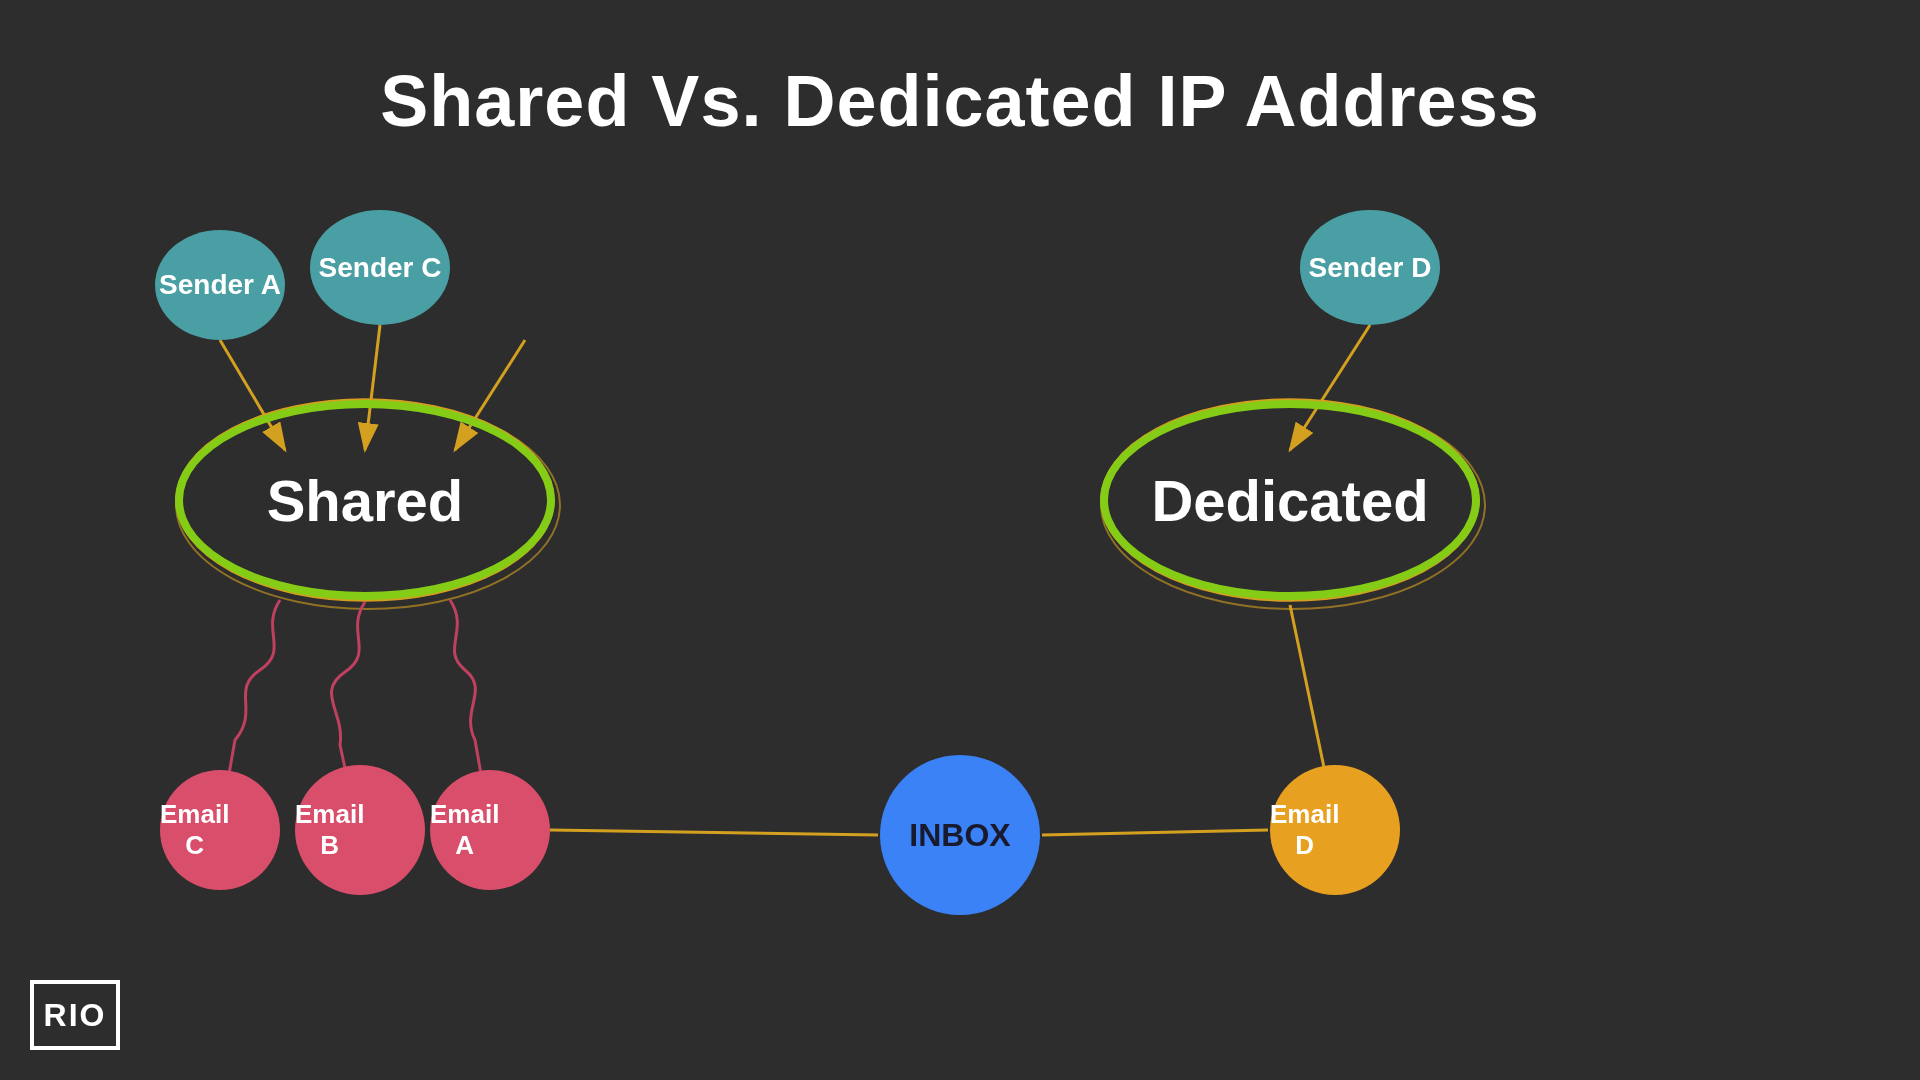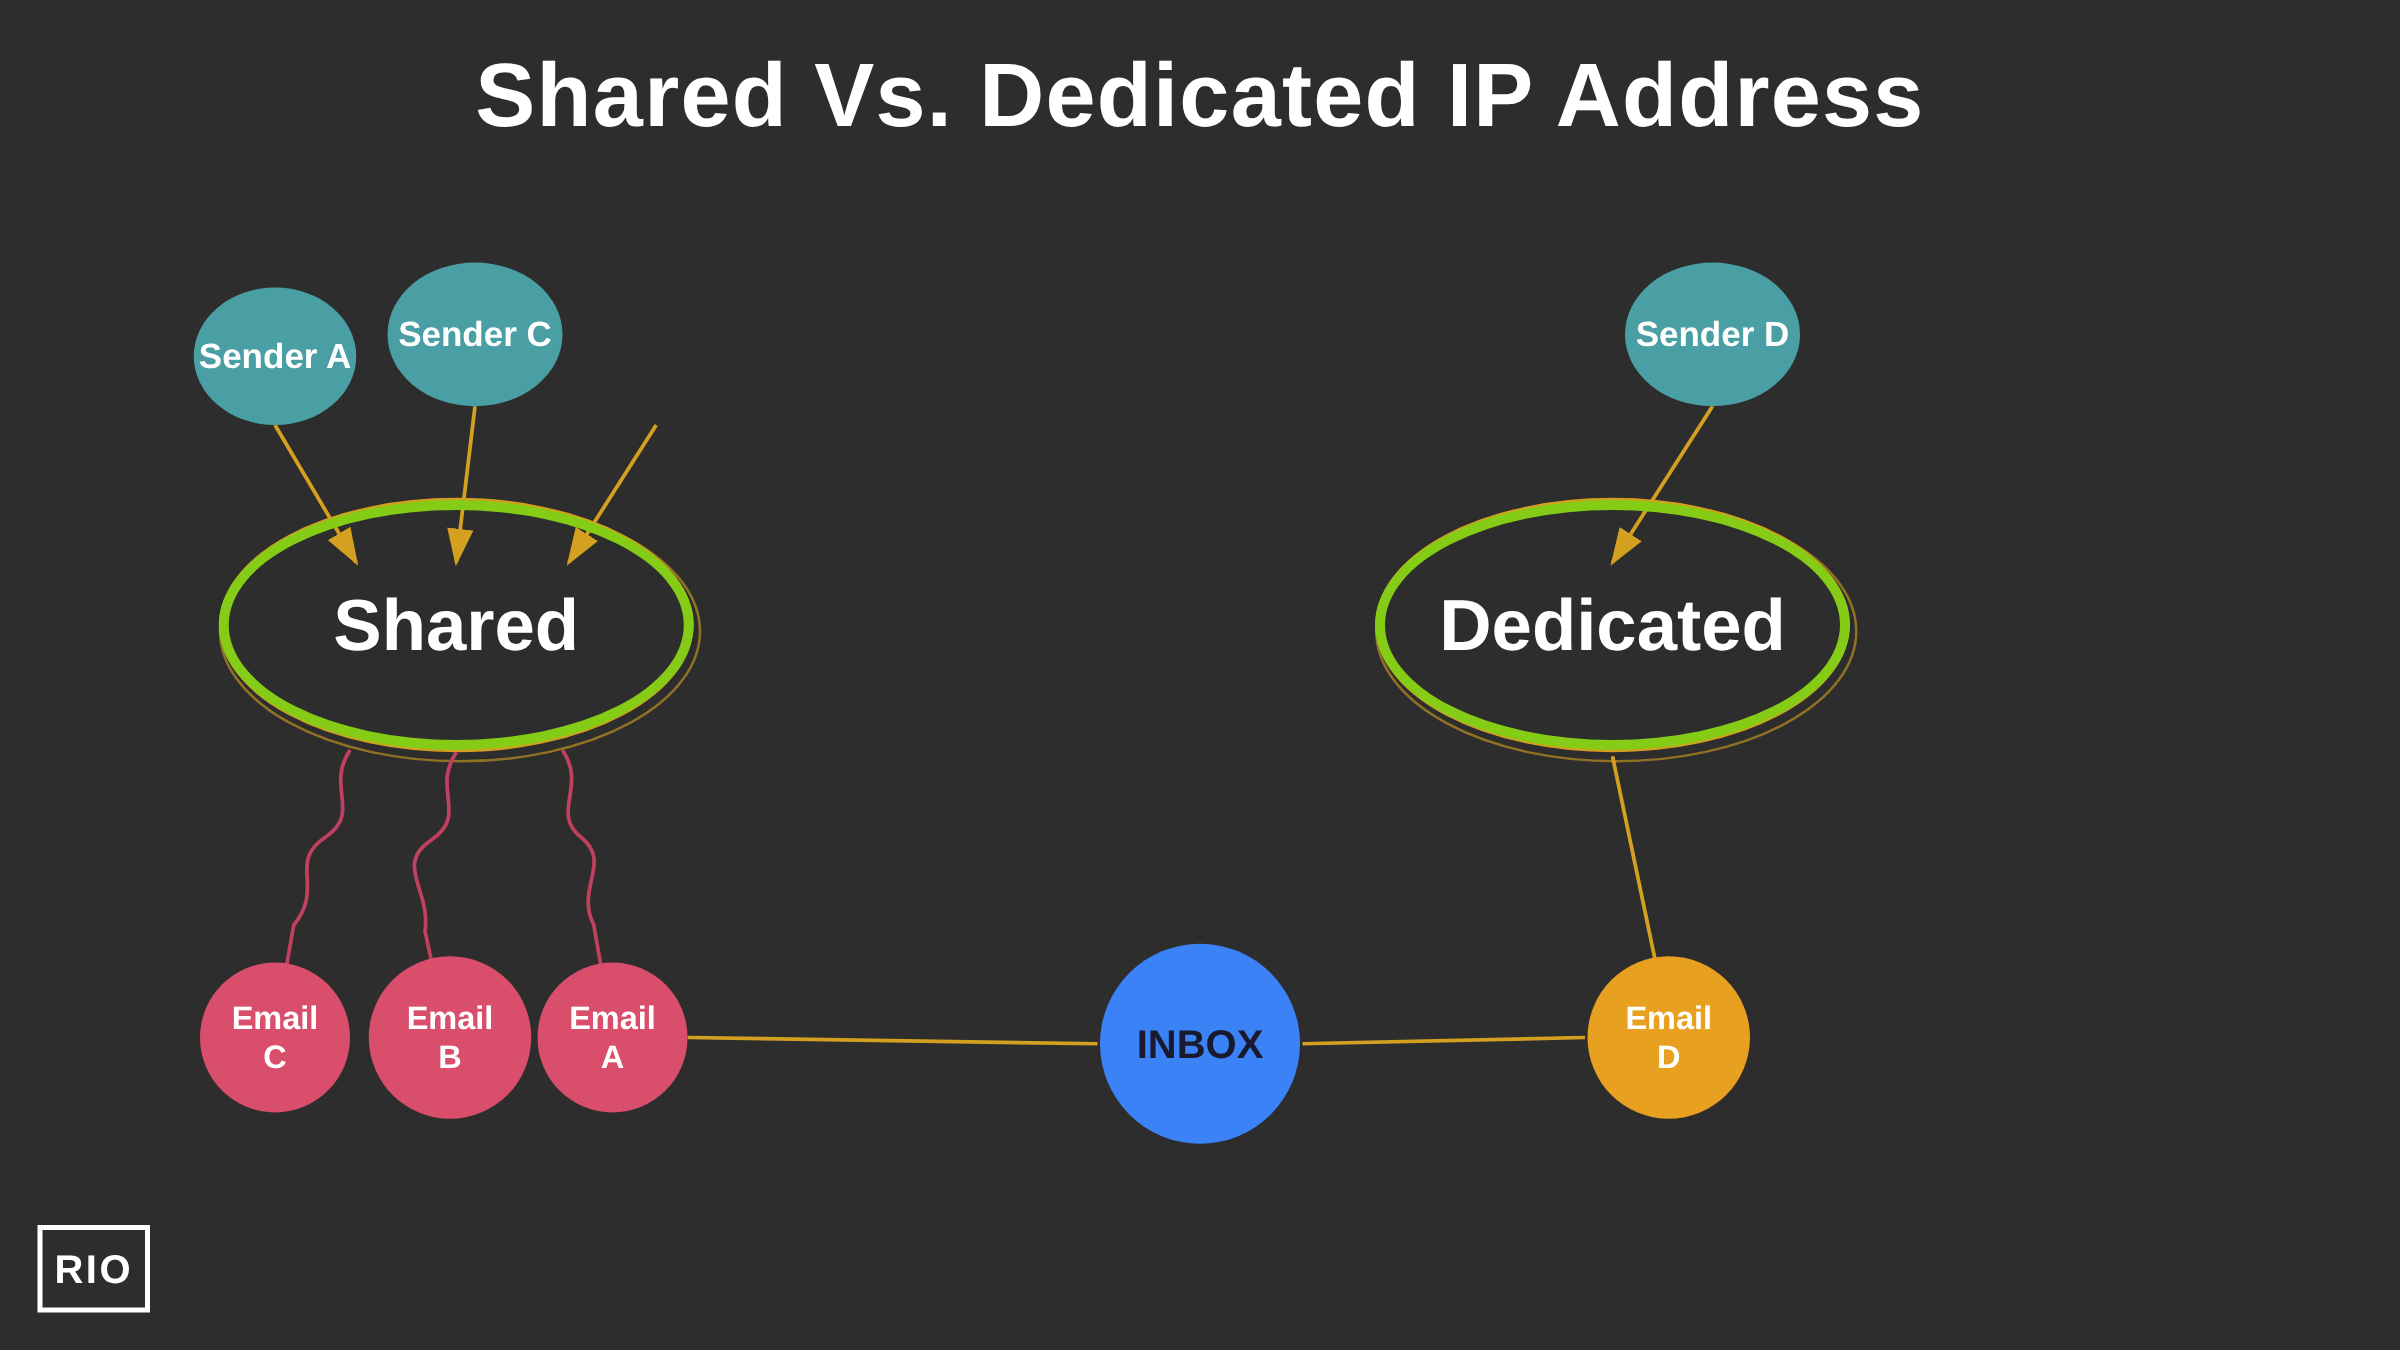--- a/index.html
+++ b/index.html
@@ -10,21 +10,21 @@
       font-family: 'Arial Black', 'Arial Bold', Arial, sans-serif;
       overflow: hidden;
       position: relative;
     }
 
     .page-title {
       text-align: center;
       color: #ffffff;
       font-size: 72px;
       font-weight: 900;
-      padding-top: 36px;
+      padding-top: 60px;
       letter-spacing: 1px;
     }
 
     .diagram-area {
       position: absolute;
       top: 180px;
       left: 0;
       right: 0;
       bottom: 0;
     }
@@ -98,21 +98,20 @@
       left: 1100px;
       top: 220px;
     }
 
     
     .email-bubble {
       position: absolute;
       border-radius: 50%;
       display: flex;
       align-items: center;
-      justify-content: center;
       color: white;
       font-weight: 900;
       font-size: 26px;
       text-align: center;
       line-height: 1.2;
     }
 
     .email-pink {
       background-color: #d94f6b;
     }

